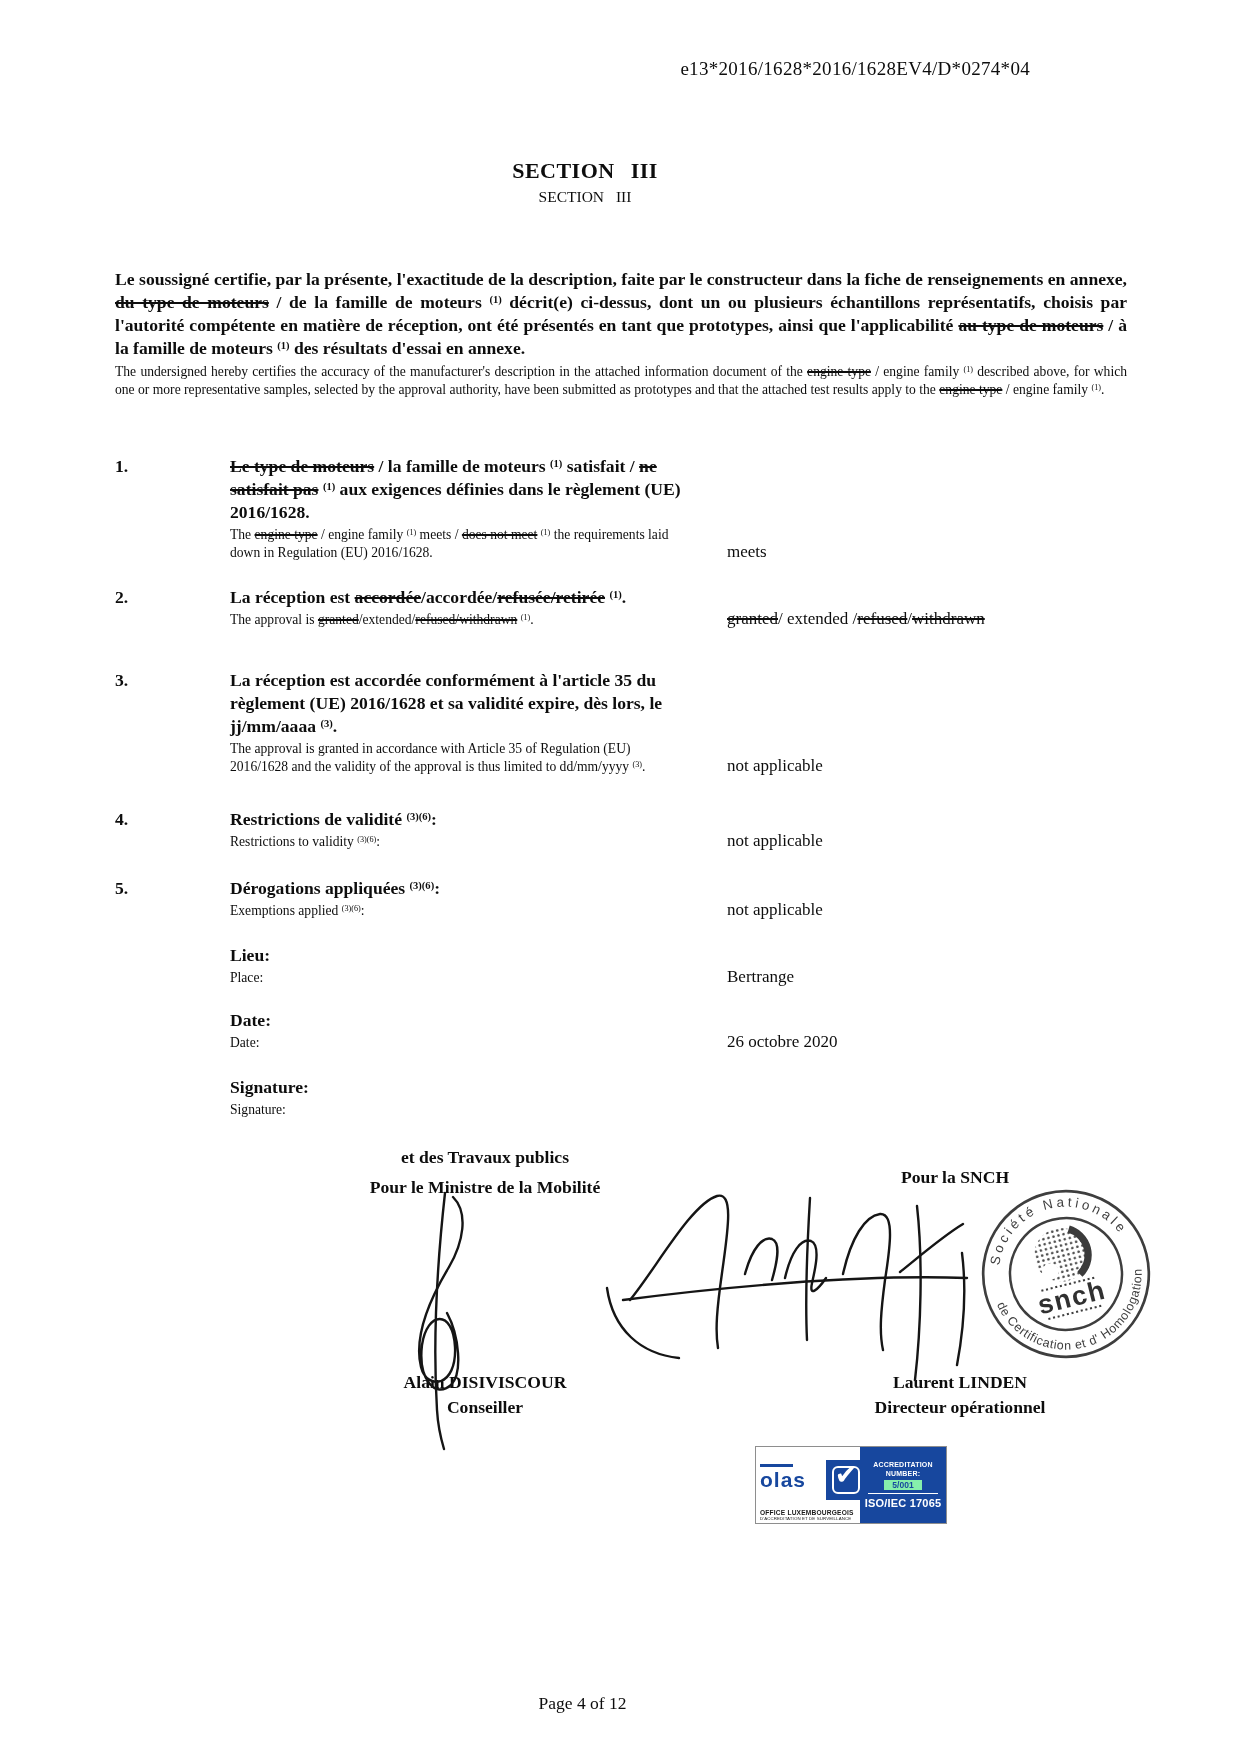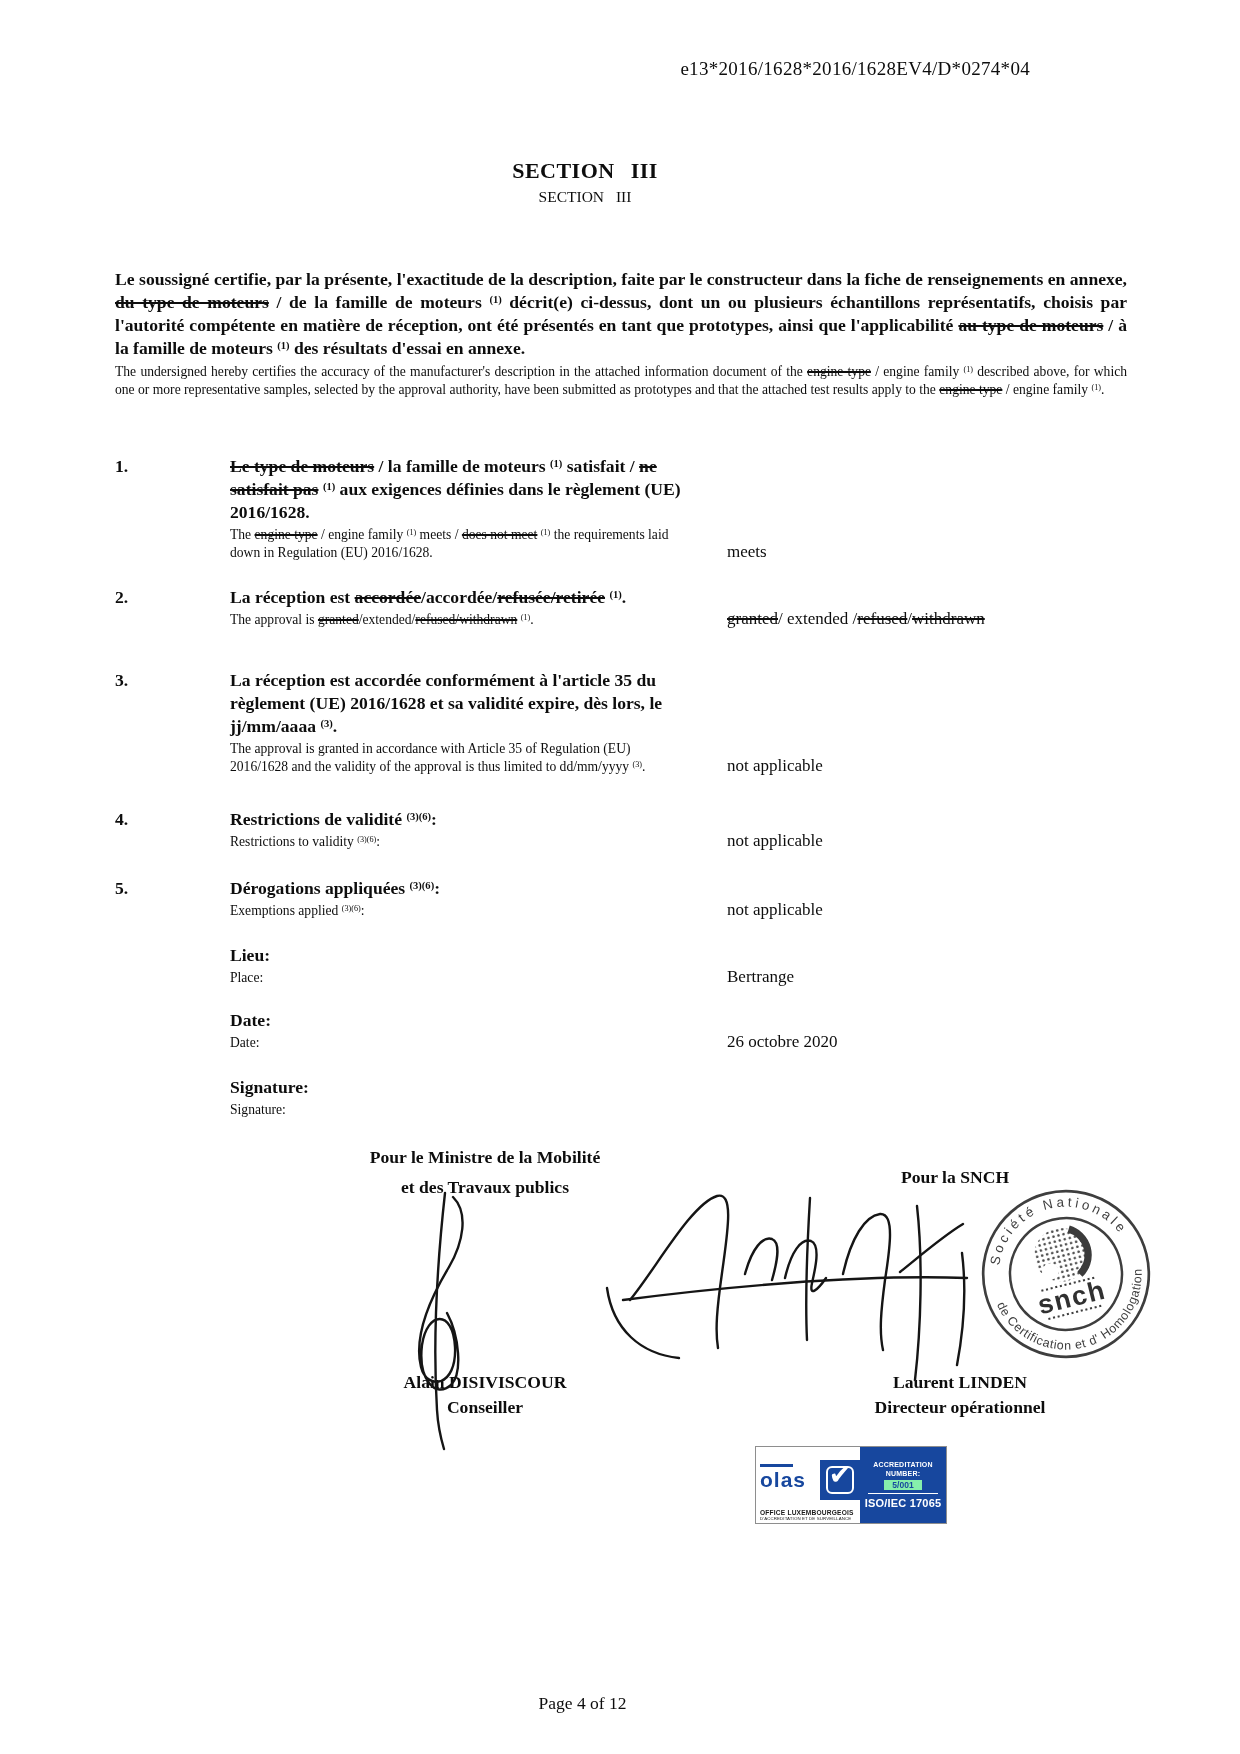--- a/index.html
+++ b/index.html
@@ -54,21 +54,21 @@
   .sig-svg { position:absolute; }
   .seal-wrap { position:absolute; left:978px; top:46px; width:176px; height:176px;
     transform:rotate(-14deg); opacity:0.92; }
 
   .badge {
     position:absolute; left:755px; top:306px; width:192px; height:78px;
     display:flex; border:1px solid #8e8e8e; background:#fff;
     font-family:"Liberation Sans", sans-serif;
   }
   .badge-left { width:104px; display:flex; flex-direction:column; padding:3px 3px 2px 4px; }
-  .badge-left-top { display:flex; align-items:center; flex:1; gap:14px; }
+  .badge-left-top { display:flex; align-items:center; flex:1; gap:20px; }
   .olas-logo { color:var(--badge-blue); font-weight:700; font-size:21px; letter-spacing:1px; line-height:1; }
   .olas-bar { border-top:3px solid var(--badge-blue); padding-top:1px; }
   .check-sq { width:40px; height:40px; background:var(--badge-blue);
     display:flex; align-items:center; justify-content:center; flex:none; }
   .check-inner { width:28px; height:28px; border:2.5px solid #fff; border-radius:6px;
     display:flex; align-items:flex-start; justify-content:center; }
   .check-glyph { color:#fff; font-size:27px; line-height:0.9; margin-top:-5px;
     font-family:"DejaVu Sans", sans-serif; }
   .badge-office { color:#1a1a1a; }
   .badge-office .l1 { font-size:6.6px; font-weight:700; letter-spacing:0.2px; }
@@ -184,22 +184,22 @@
         <div class="en-t">Signature:</div>
       </div>
       <div class="val"></div>
     </div>
 
   </div>
 
   <div class="sig-section">
 
     <div class="sig-head-left">
+      <div>et des Travaux publics</div>
       <div>Pour le Ministre de la Mobilité</div>
-      <div>et des Travaux publics</div>
     </div>
 
     <div class="sig-head-right">Pour la SNCH</div>
 
     <div class="sig-name-left">
       <div>Alain DISIVISCOUR</div>
       <div>Conseiller</div>
     </div>
 
     <div class="sig-name-right">

